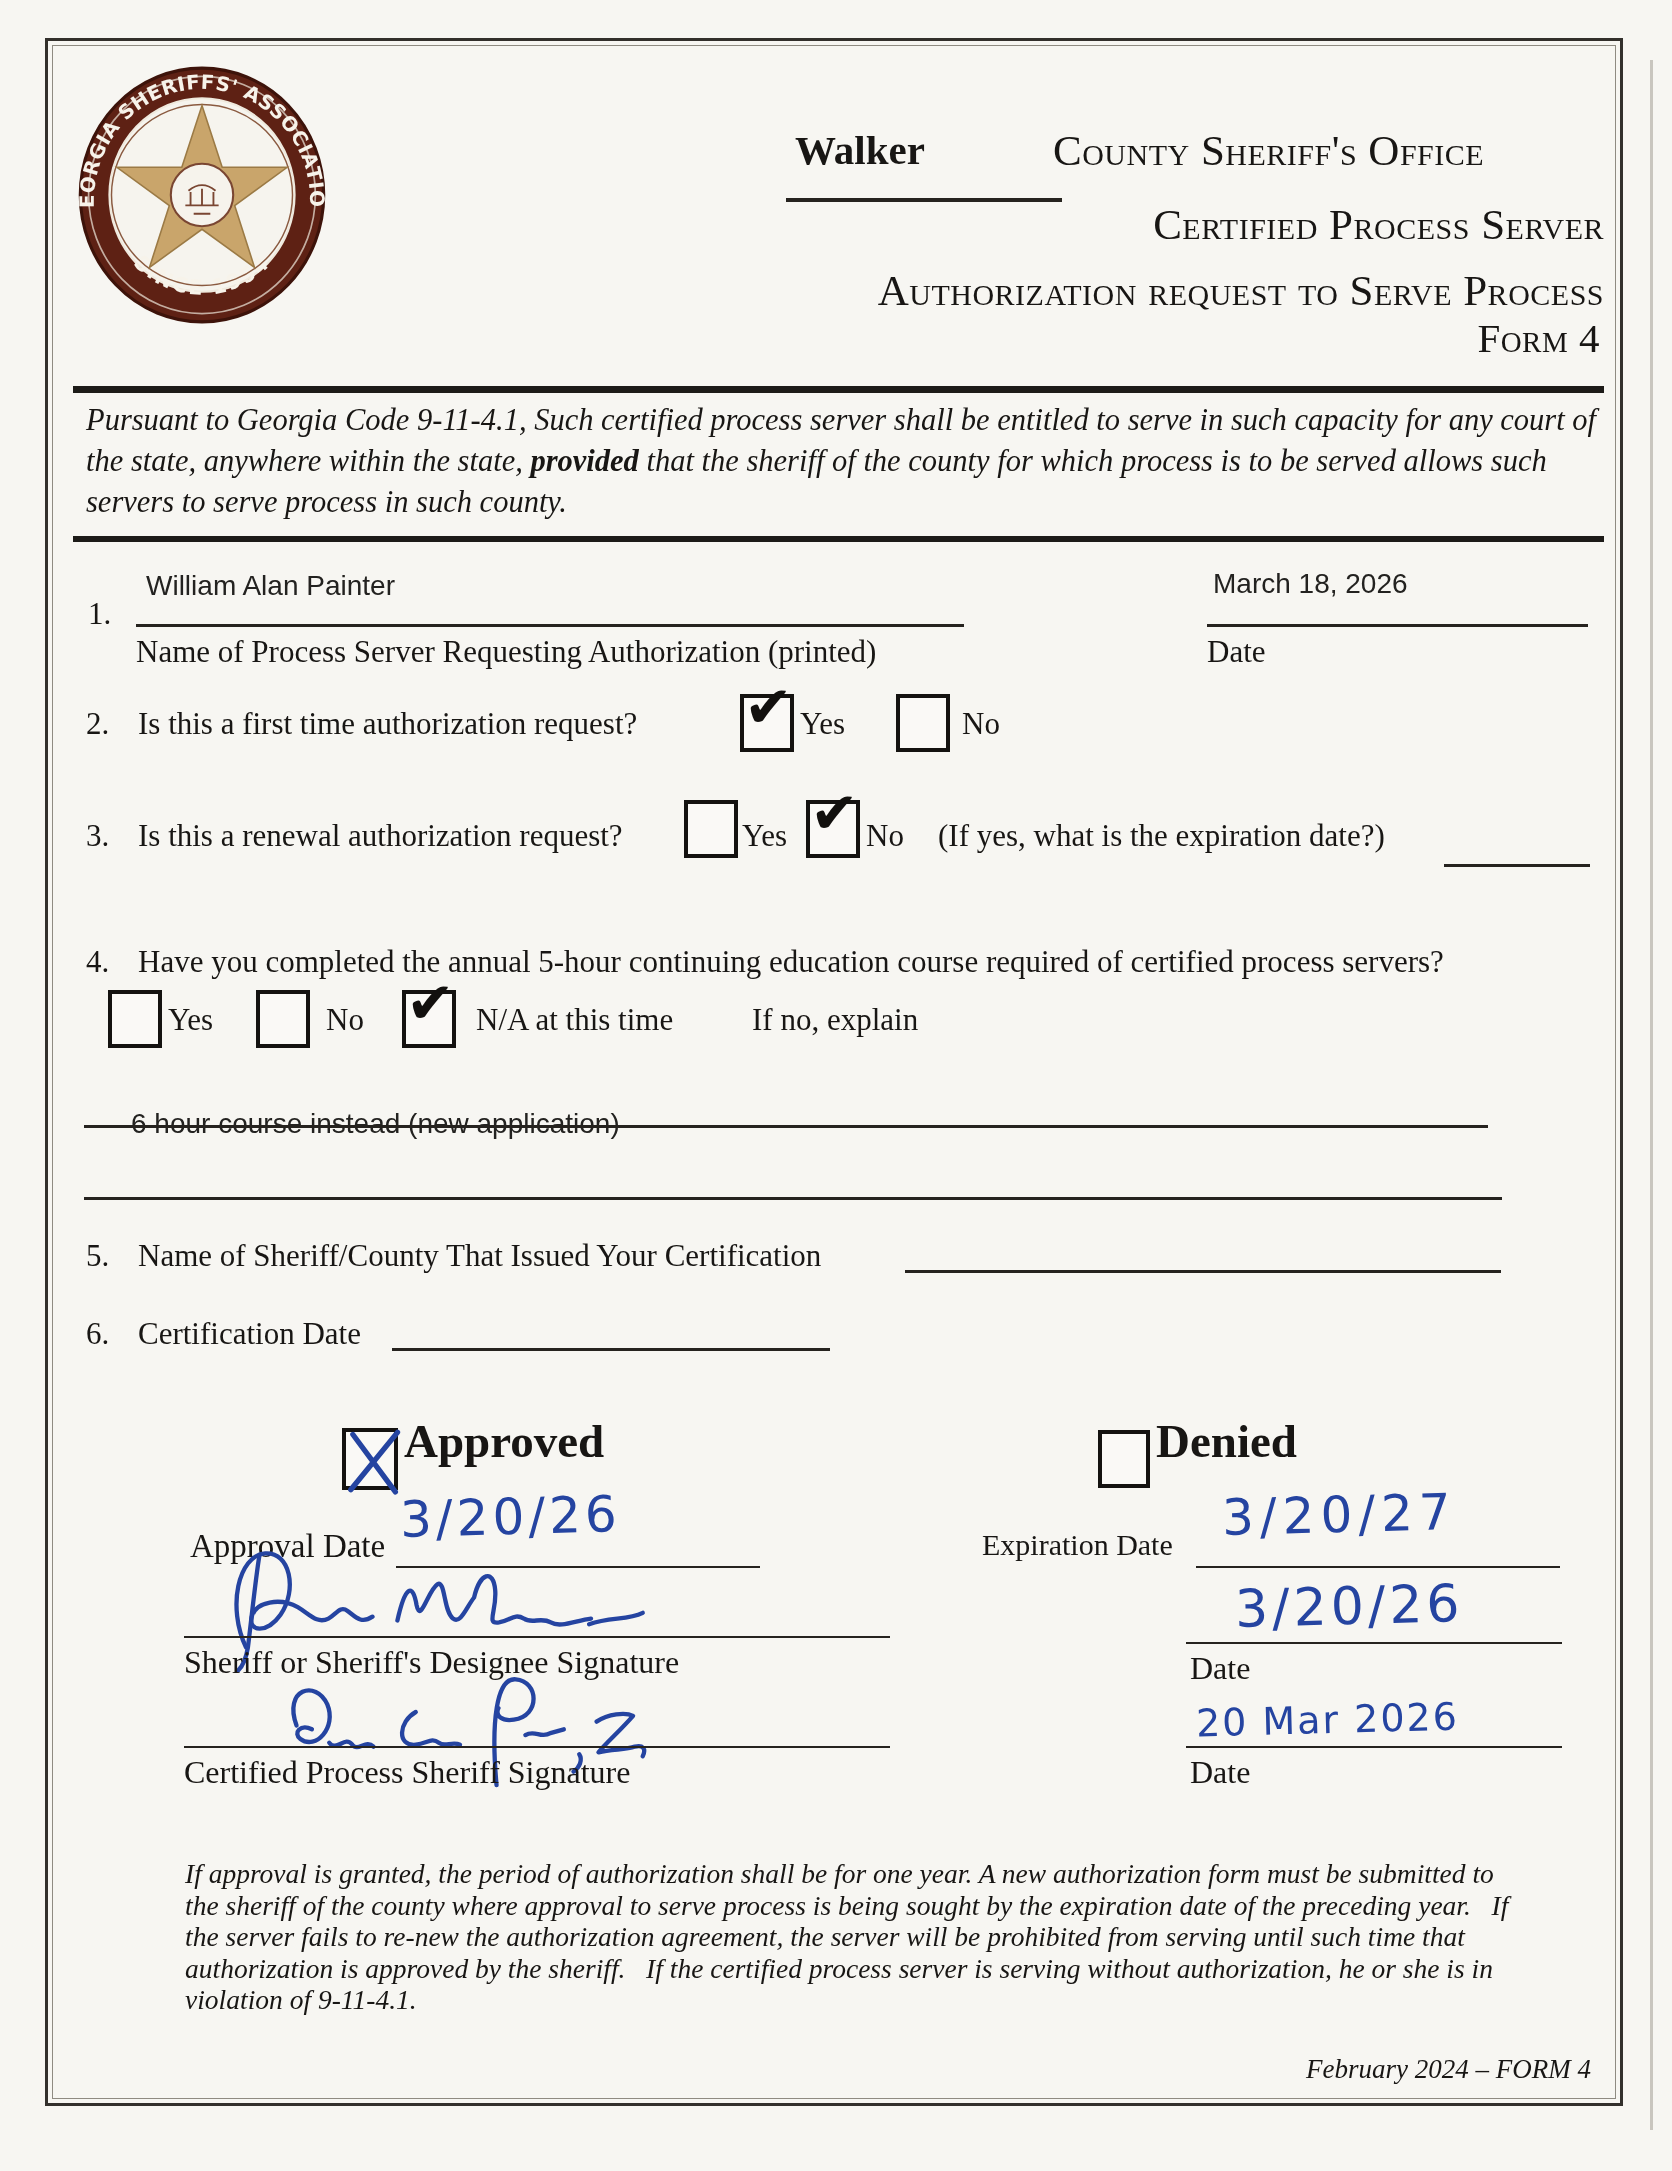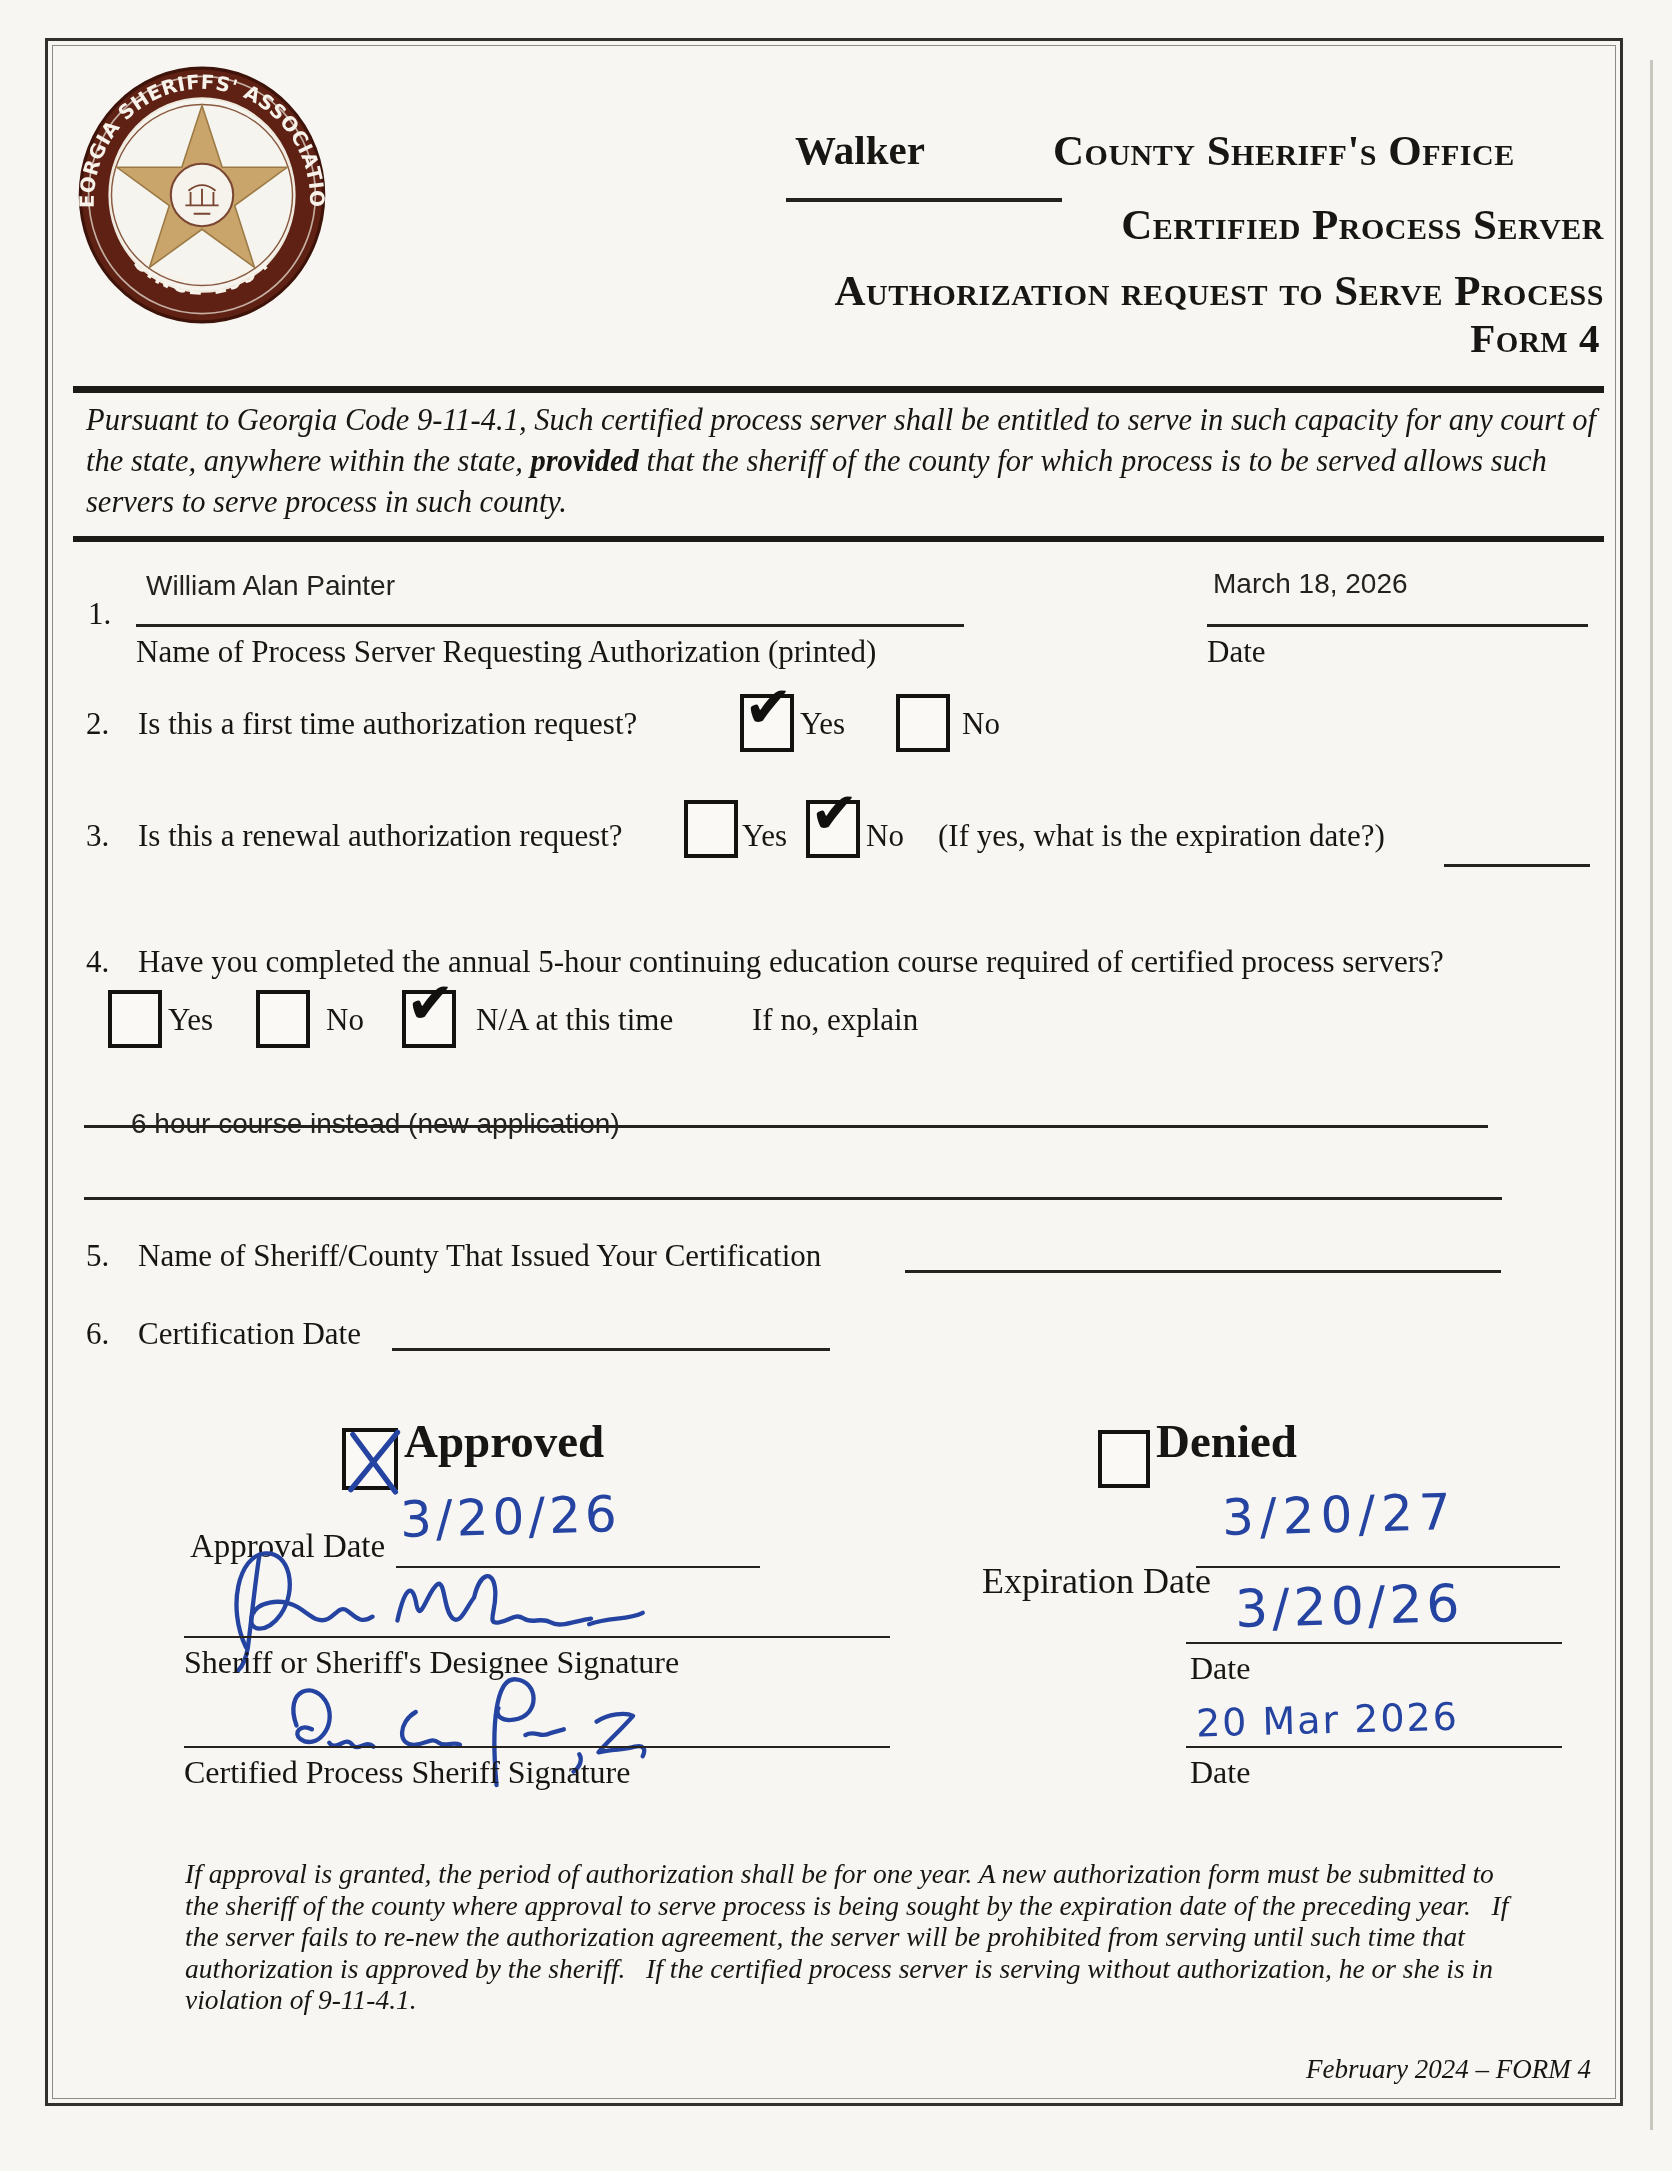--- a/index.html
+++ b/index.html
@@ -3,21 +3,21 @@
 <meta charset="utf-8">
 <style>
   html,body{margin:0;padding:0;background:#e9e7e2;}
   .page{position:relative;width:1672px;height:2171px;background:#f7f6f2;
         font-family:"Liberation Serif",serif;color:#181614;overflow:hidden;}
   .abs{position:absolute;}
   .frame{position:absolute;left:45px;top:38px;width:1572px;height:2062px;
          border:3px solid #33302c;
          box-shadow:inset 0 0 0 4px #f7f6f2, inset 0 0 0 5px #8f8b82;}
   .scan-edge{position:absolute;left:1650px;top:60px;width:3px;height:2070px;background:#c9c6bf;}
-  .sc{font-variant:small-caps;font-weight:bold;letter-spacing:.5px;white-space:nowrap;}
+  .sc{font-variant:small-caps;font-weight:normal;letter-spacing:.5px;white-space:nowrap;}
   .h-line{font-size:43px;}
   .walker{font-size:41px;font-weight:bold;text-align:left;}
   .rule{position:absolute;background:#1d1b18;}
   .line{position:absolute;background:#26231f;height:3px;}
   .q{font-size:31px;white-space:nowrap;}
   .num{font-size:31px;}
   .lbl{font-size:31px;white-space:nowrap;}
   .typed{font-family:"Liberation Sans",sans-serif;font-size:28px;color:#232220;white-space:nowrap;}
   .italicp{font-style:italic;font-size:30.5px;line-height:41px;}
   .notep{font-style:italic;font-size:27.5px;line-height:31.6px;white-space:pre-wrap;}
@@ -151,21 +151,21 @@
     <path d="M78 84 C86 94 94 76 102 86 C108 94 116 80 124 88"></path>
     <path d="M168 52 C150 62 148 88 168 86 C180 85 184 78 192 84 C198 89 206 82 214 86"></path>
     <path d="M252 128 C246 62 252 16 272 18 C296 20 298 56 270 60 C258 62 250 56 254 48"></path>
     <path d="M282 76 C292 70 298 80 308 74 L322 70"></path>
     <path d="M338 96 C342 102 338 110 332 114"></path>
     <path d="M356 62 C368 54 386 52 394 56 C380 72 366 84 358 94 C372 90 386 92 396 88 C404 86 408 90 404 98"></path>
   </svg>
   <div class="line" style="left:184px;top:1746px;width:706px;height:2px;"></div>
   <div class="abs lbl" style="left:184px;top:1754px;font-size:32px;">Certified Process Sheriff Signature</div>
 
-  <div class="abs lbl" style="left:982px;top:1528px;font-size:36px;margin-top:32px;">Expiration Date</div>
+  <div class="abs lbl" style="left:982px;top:1528px;font-size:30px;">Expiration Date</div>
   <div class="abs hw" style="left:1222px;top:1486px;font-size:50px;letter-spacing:6px;">3/20/27</div>
   <div class="line" style="left:1196px;top:1566px;width:364px;height:2px;"></div>
 
   <div class="abs hw" style="left:1235px;top:1576px;font-size:52px;letter-spacing:4px;">3/20/26</div>
   <div class="line" style="left:1186px;top:1642px;width:376px;height:2px;"></div>
   <div class="abs lbl" style="left:1190px;top:1650px;font-size:32px;">Date</div>
 
   <div class="abs hw" style="left:1196px;top:1698px;font-size:38px;letter-spacing:2px;">20 Mar 2026</div>
   <div class="line" style="left:1186px;top:1746px;width:376px;height:2px;"></div>
   <div class="abs lbl" style="left:1190px;top:1754px;font-size:32px;">Date</div>

